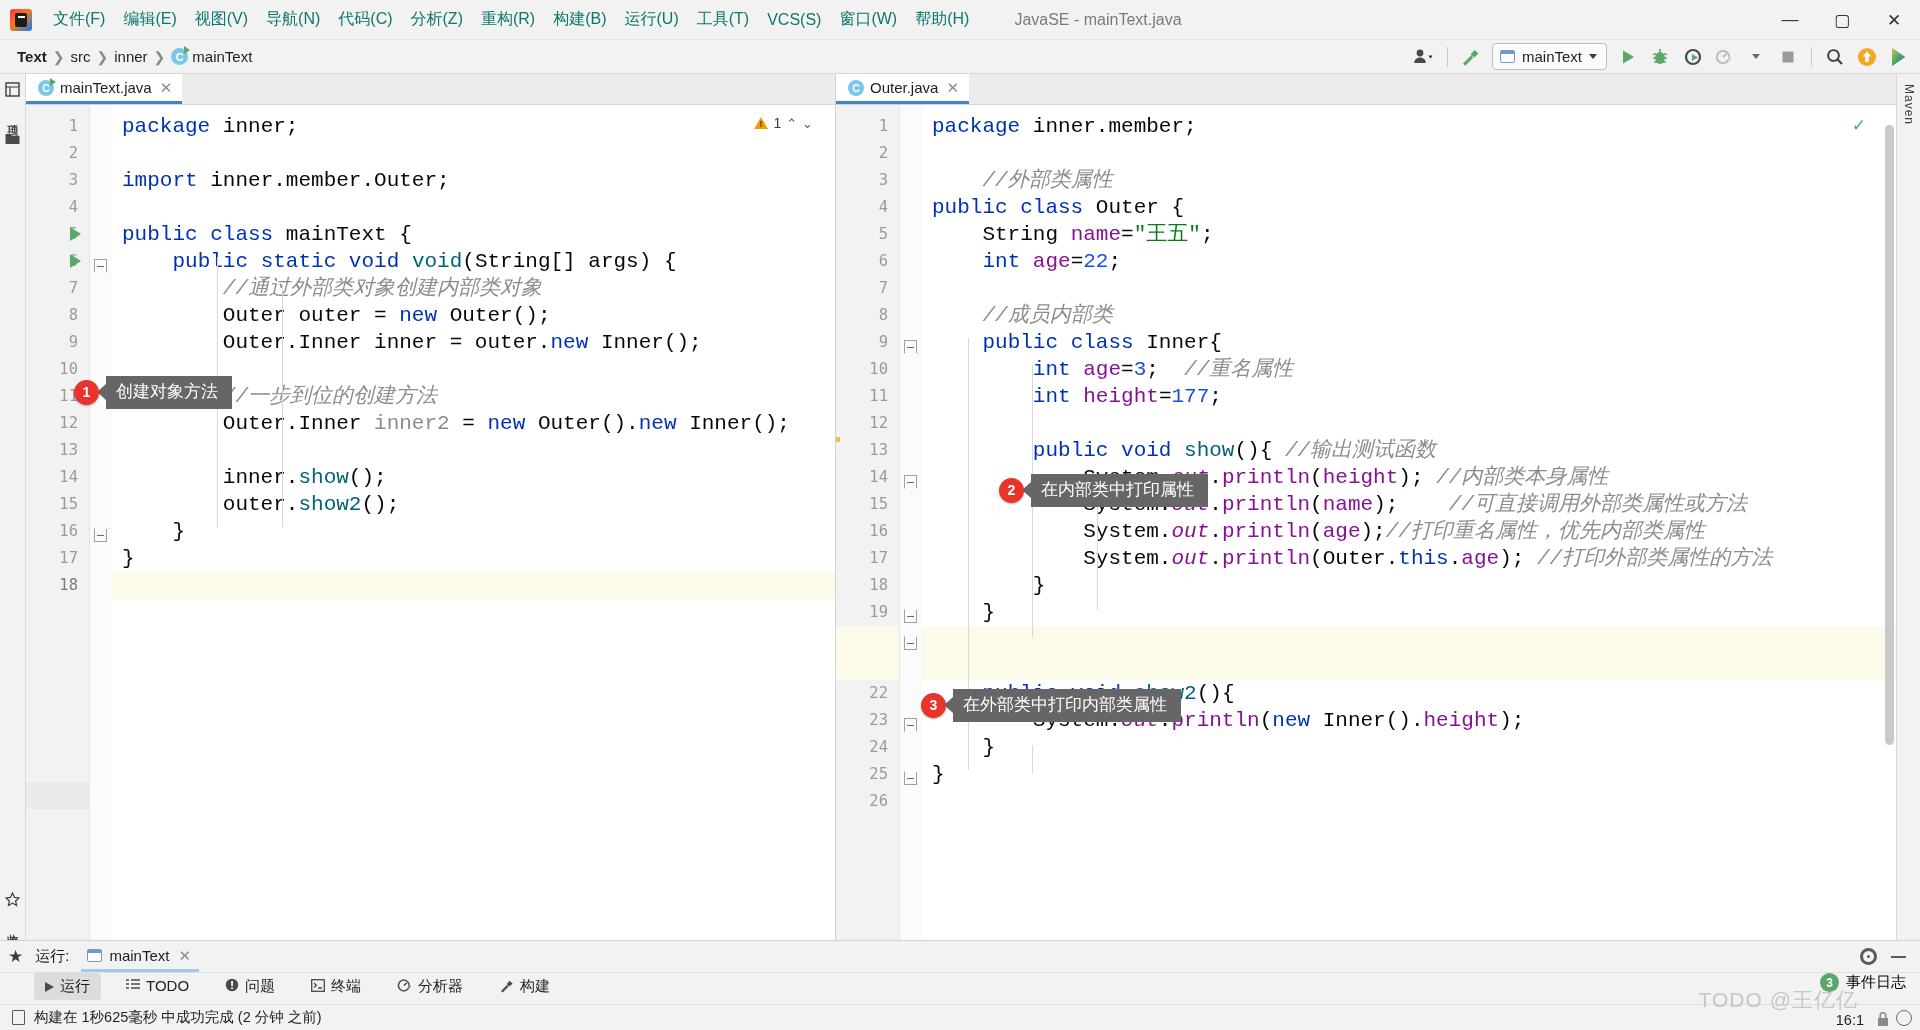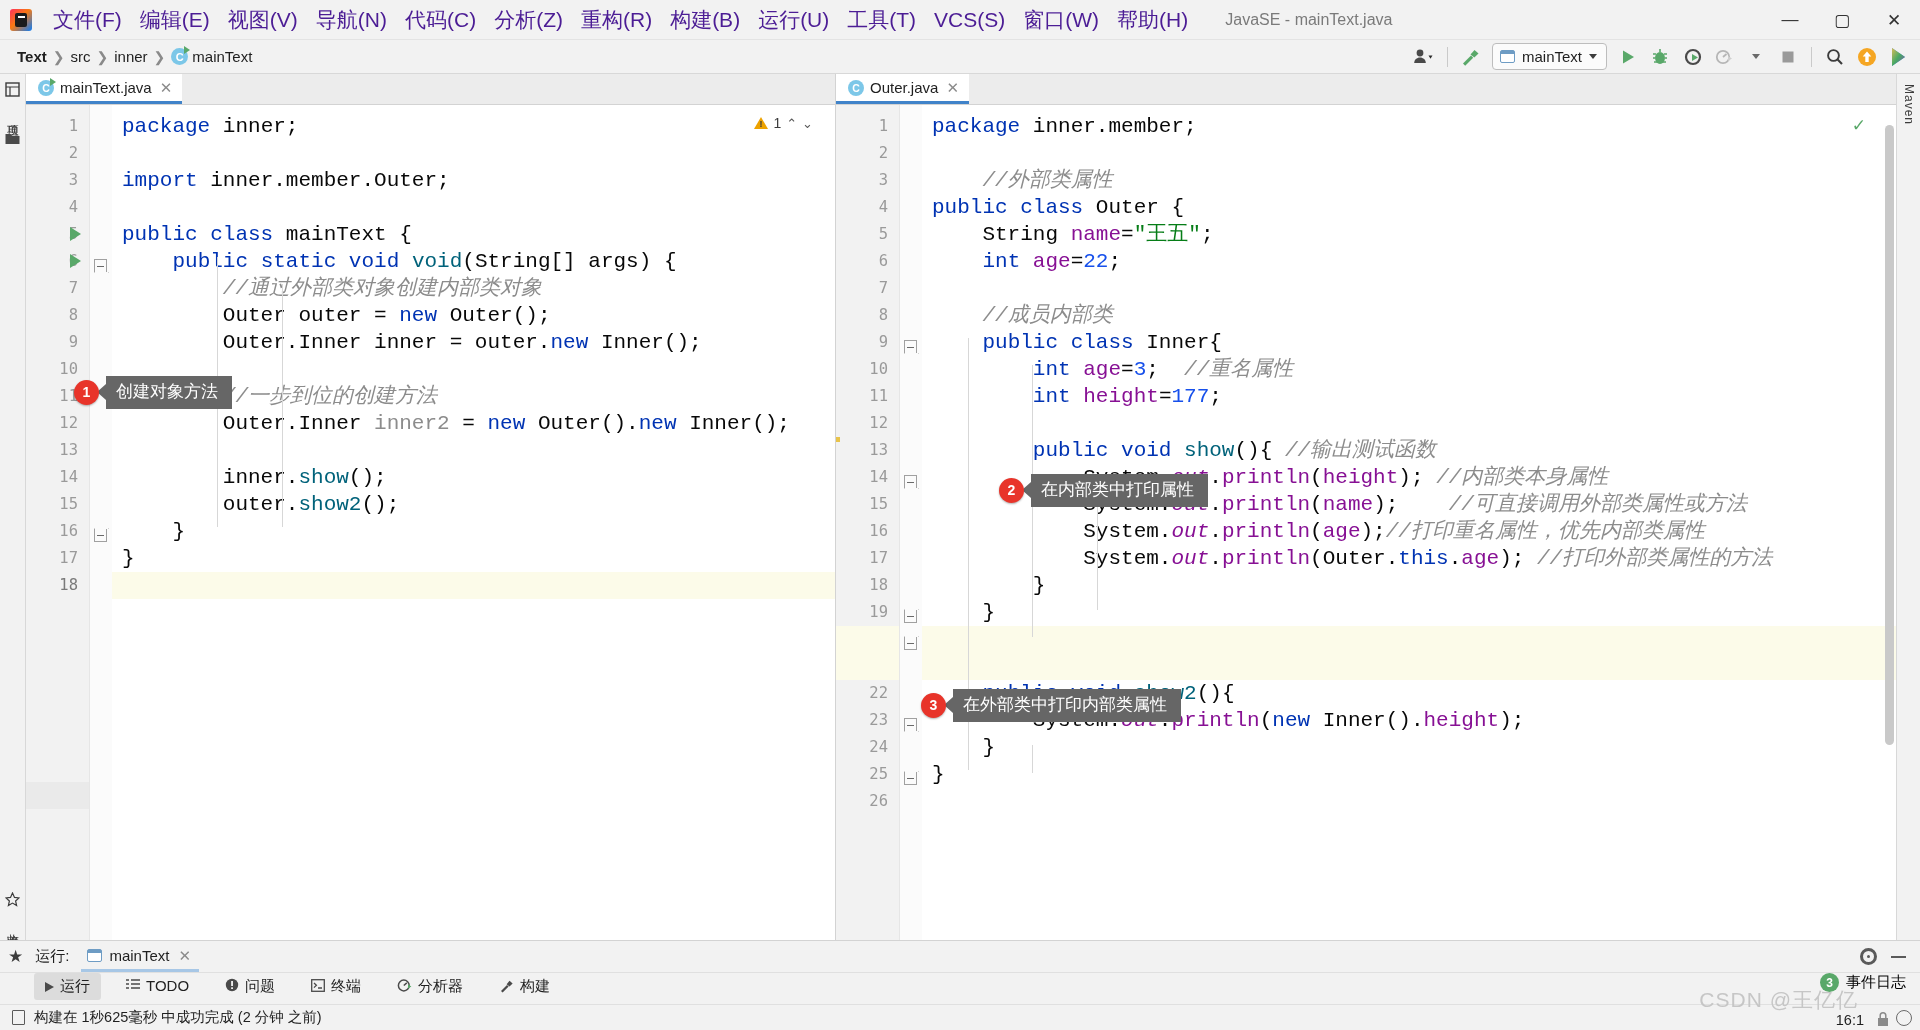--- a/index.html
+++ b/index.html
@@ -29,25 +29,25 @@
     position: relative; flex: none;
   }
   .ij-logo::after {
     content: ""; position: absolute; left: 5px; top: 4px; width: 12px; height: 14px;
     background: #1b1b1b; border-radius: 2px;
   }
   .ij-logo::before {
     content: ""; position: absolute; left: 8px; top: 7px; width: 7px; height: 2px; background:#fff; z-index:2;
   }
   .menu-item {
-    font-size: 21px; color: #4c1d95; padding: 3px 9px; cursor: default;
+    font-size: 16px; color: #0f766e; padding: 3px 9px; cursor: default;
     white-space: nowrap; letter-spacing: 0px;
   }
   .win-title {
-    font-size: 16px; color: #7a7a7a; margin-left: 28px; white-space: nowrap;
+    font-size: 16px; color: #7a7a7a; margin-left: 36px; white-space: nowrap;
   }
   .win-ctrl {
     position: absolute; right: 0; top: 0; height: 40px; display: flex; align-items: center;
   }
   .win-btn {
     width: 52px; height: 40px; display:flex; align-items:center; justify-content:center;
     font-size: 17px; color: #333;
   }
 
   
@@ -670,14 +670,14 @@
     <span class="sb-pos">16:1</span>
     <span class="sb-lock">
       <svg width="14" height="16" viewBox="0 0 14 16">
           <rect x="2" y="7" width="10" height="8" fill="#8a8a8a"></rect>
           <path d="M4.2 7V4.6a2.8 2.8 0 0 1 5.6 0V7" fill="none" stroke="#8a8a8a" stroke-width="1.5"></path>
         </svg>
     </span>
     <span class="sb-face"></span>
   </div>
 
-  <div class="watermark">CSDN @王亿亿</div>
+  <div class="watermark">TODO @王亿亿</div>
 </div>
 
 </body></html>

